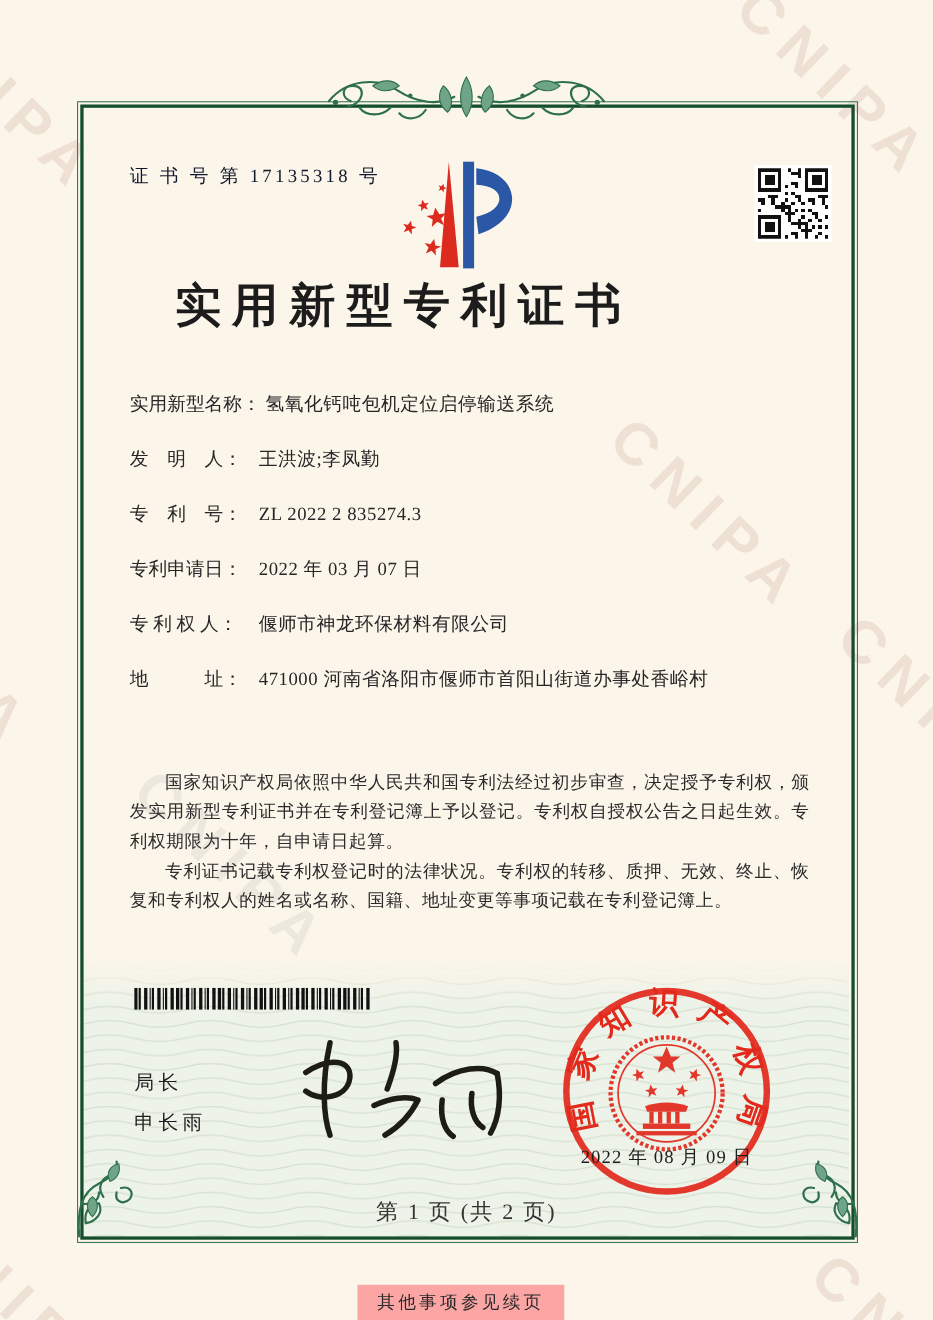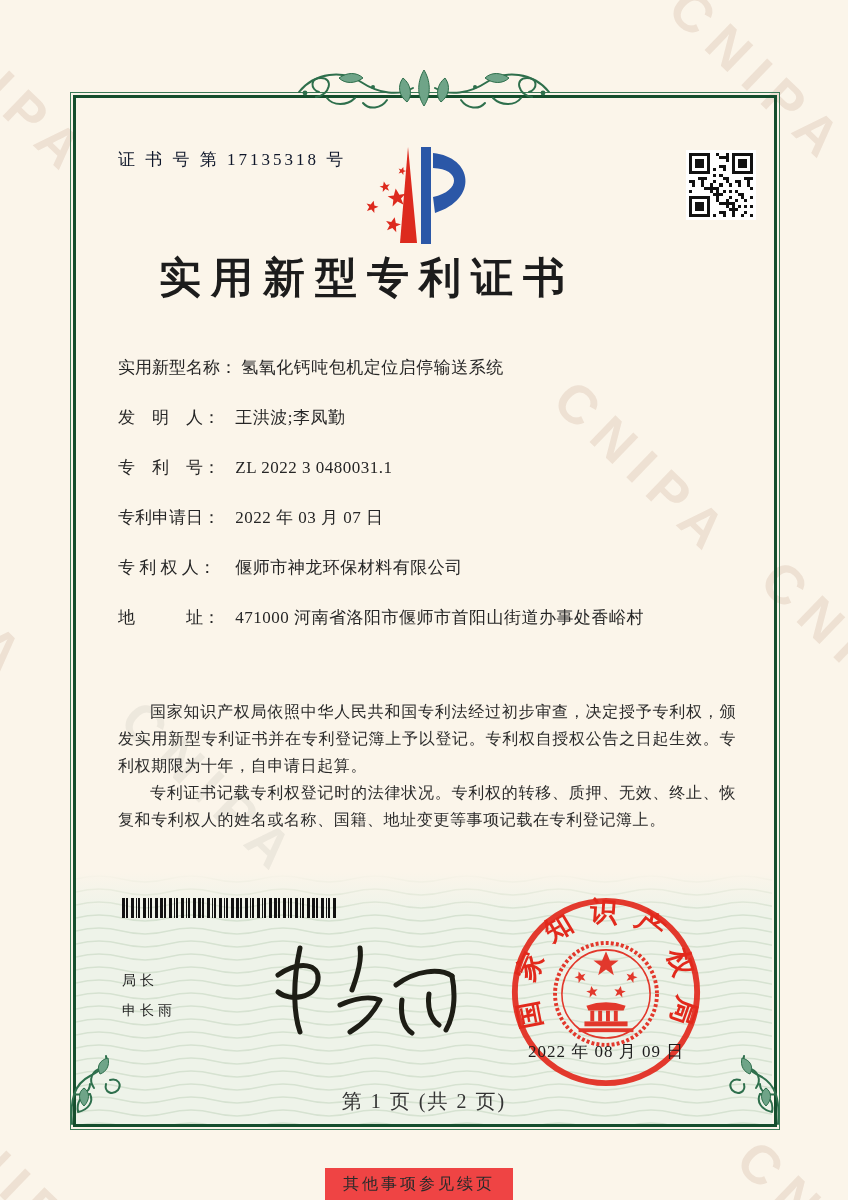--- a/index.html
+++ b/index.html
@@ -36,31 +36,31 @@
   .frow{height:50px;font-size:17px;white-space:nowrap;position:relative;color:#262626;}
   .frow .lbl{display:inline-block;min-width:113px;}
   .frow .val{letter-spacing:0.5px;}
   .pair2{position:absolute;left:334px;top:0;}
 
   .paras{position:absolute;left:118px;top:698px;width:618px;font-size:16px;
          line-height:27px;text-align:justify;color:#2b2b2b;letter-spacing:0.6px;}
   .paras p{margin:0;text-indent:2em;}
 
   .barcode{position:absolute;left:122px;top:898px;}
-  .signer{position:absolute;left:122px;top:972px;font-size:14px;color:#1f1f1f;}
+  .signer{position:absolute;left:122px;top:972px;font-size:18px;color:#1f1f1f;}
   .signer div{margin-bottom:12px;letter-spacing:4px;}
   .signature{position:absolute;left:248px;top:930px;}
 
   .seal{position:absolute;left:508px;top:894px;z-index:4;}
   .seal-date{position:absolute;left:506px;top:1040px;width:200px;text-align:center;
          font-size:17px;color:#1d1d1d;letter-spacing:1px;z-index:5;}
 
   .pageinfo{position:absolute;left:70px;top:1088px;width:708px;text-align:center;
          font-size:20px;color:#333;letter-spacing:2px;}
-  .contnote{position:absolute;left:325px;top:1168px;background:#ef4444;
+  .contnote{position:absolute;left:325px;top:1168px;background:#fca5a5;
          padding:6px 18px;font-size:16px;letter-spacing:3px;color:#2a2a2a;z-index:4;}
 
   .ornament-top{position:absolute;left:295px;top:62px;z-index:4;}
   .corner{position:absolute;z-index:4;}
   .corner.left{left:64px;top:1054px;}
   .corner.right{left:722px;top:1054px;transform:scaleX(-1);}
 </style>
 </head>
 <body>
 
@@ -262,21 +262,21 @@
     <div class="frow">
       <span class="lbl">实用新型名称：</span>
       <span class="val">氢氧化钙吨包机定位启停输送系统</span>
     </div>
     <div class="frow">
       <span class="lbl">发　明　人：</span>
       <span class="val">王洪波;李凤勤</span>
     </div>
     <div class="frow">
       <span class="lbl">专　利　号：</span>
-      <span class="val">ZL 2022 3 0480031.1</span>
+      <span class="val">ZL 2022 2 835274.3</span>
     </div>
     <div class="frow">
       <span class="lbl">专利申请日：</span>
       <span class="val">2022 年 03 月 07 日</span>
     </div>
     <div class="frow">
       <span class="lbl">专 利 权 人：</span>
       <span class="val">偃师市神龙环保材料有限公司</span>
     </div>
     <div class="frow">

